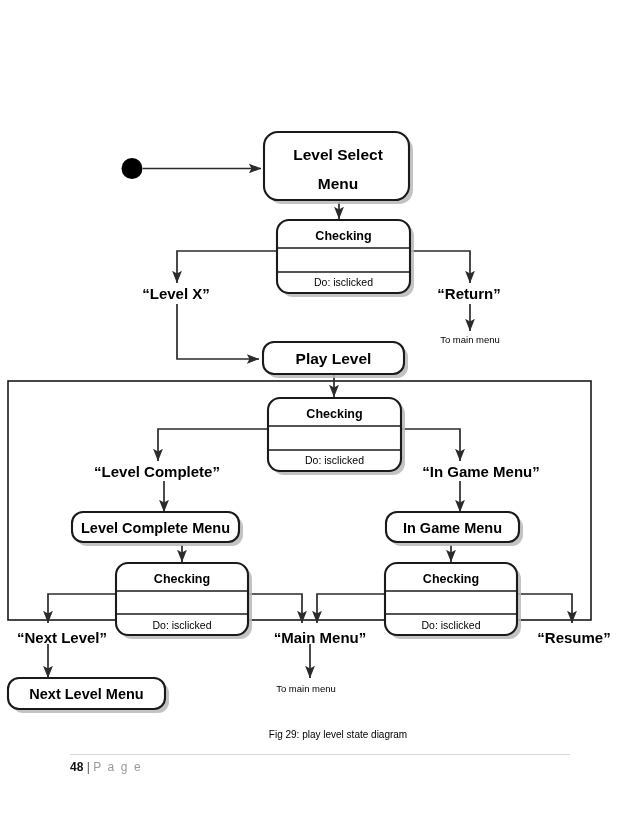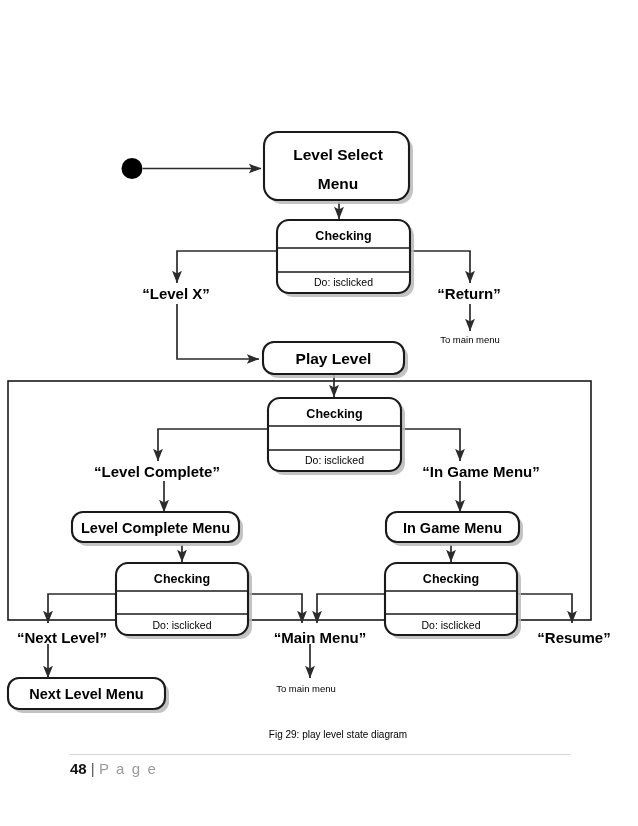--- a/index.html
+++ b/index.html
@@ -107,21 +107,21 @@
     width: 500px;
   }
   #footer-rule {
     height: 1px;
     background: #d6d6d6;
     width: 500px;
   }
   #footer-text {
     margin-top: 5px;
     font-family: "Liberation Sans", sans-serif;
-    font-size: 15px;
+    font-size: 12px;
     white-space: pre;
   }
   .fnum { font-weight: bold; color: #111111; }
   .fsep { color: #555555; }
   .fword { color: #9a9a9a; letter-spacing: 1.6px; }
 </style>
 </head>
 <body>
 
 <div id="diagram-root">

